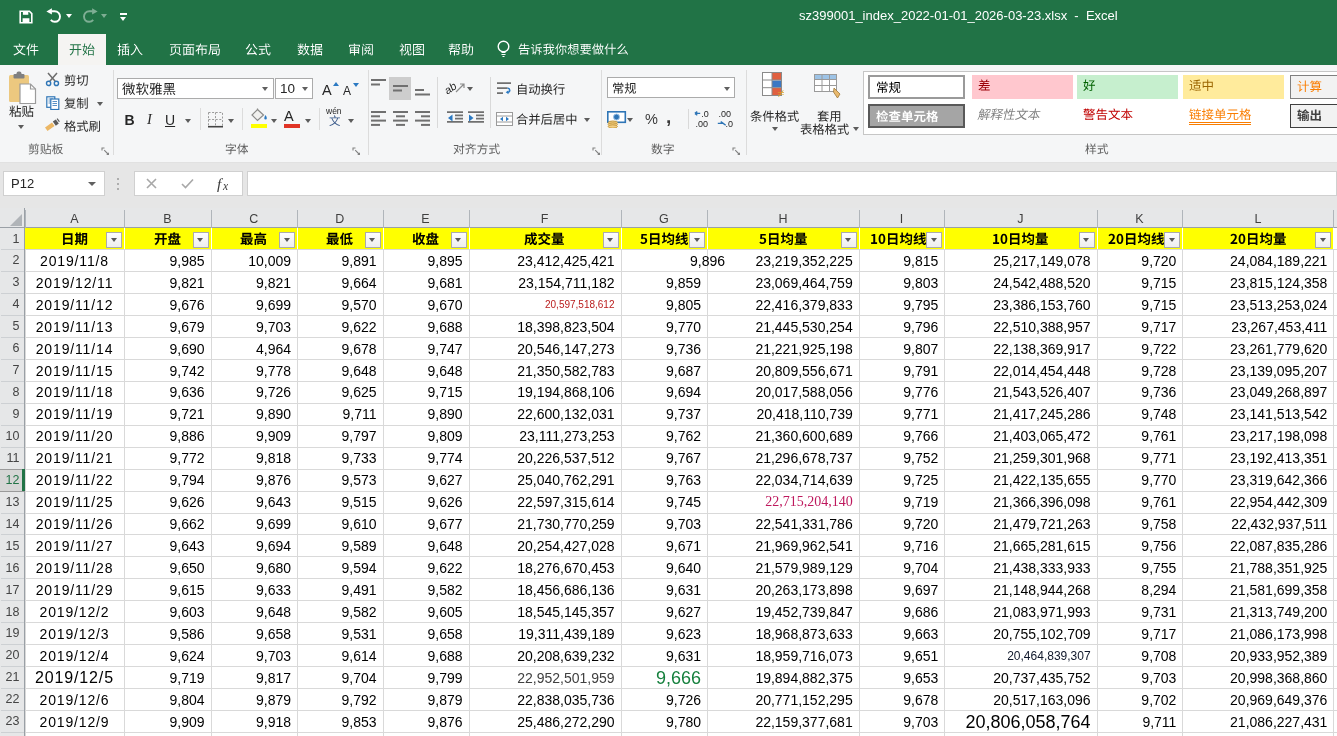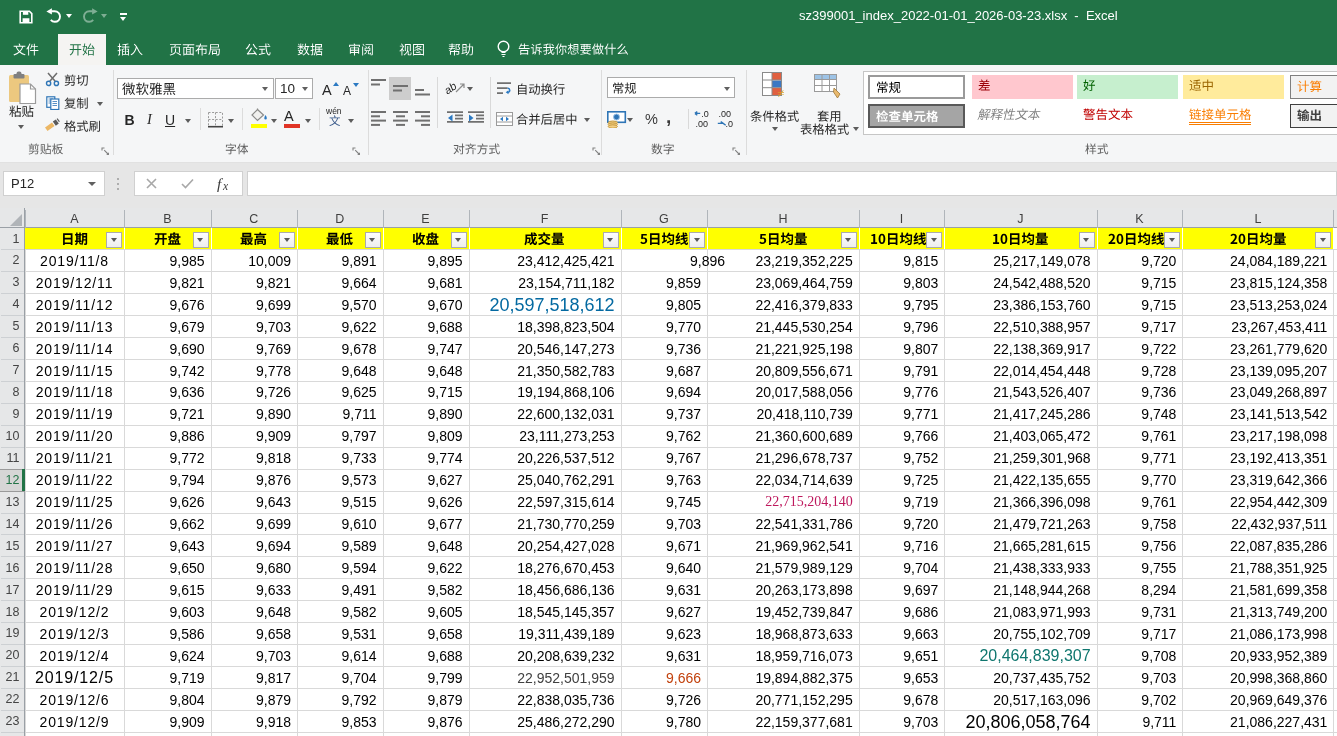--- a/index.html
+++ b/index.html
@@ -961,42 +961,42 @@
 <div style="position:absolute;line-height:14.0px;font-size:14.0px;color:#000;font-family:Liberation Sans, sans-serif;white-space:pre;right:484.3px;top:275.7px">23,069,464,759</div>
 <div style="position:absolute;line-height:14.0px;font-size:14.0px;color:#000;font-family:Liberation Sans, sans-serif;white-space:pre;right:398.7px;top:275.7px">9,803</div>
 <div style="position:absolute;line-height:14.0px;font-size:14.0px;color:#000;font-family:Liberation Sans, sans-serif;white-space:pre;right:246.4px;top:275.7px">24,542,488,520</div>
 <div style="position:absolute;line-height:14.0px;font-size:14.0px;color:#000;font-family:Liberation Sans, sans-serif;white-space:pre;right:160.6px;top:275.7px">9,715</div>
 <div style="position:absolute;line-height:14.0px;font-size:14.0px;color:#000;font-family:Liberation Sans, sans-serif;white-space:pre;right:9.6px;top:275.7px">23,815,124,358</div>
 <div style="position:absolute;line-height:14.0px;font-size:14.0px;color:#000;font-family:Liberation Sans, sans-serif;white-space:pre;letter-spacing:0.85px;left:74.5px;top:297.7px;transform:translateX(-50%)">2019/11/12</div>
 <div style="position:absolute;line-height:14.0px;font-size:14.0px;color:#000;font-family:Liberation Sans, sans-serif;white-space:pre;right:1132.5px;top:297.7px">9,676</div>
 <div style="position:absolute;line-height:14.0px;font-size:14.0px;color:#000;font-family:Liberation Sans, sans-serif;white-space:pre;right:1046.0px;top:297.7px">9,699</div>
 <div style="position:absolute;line-height:14.0px;font-size:14.0px;color:#000;font-family:Liberation Sans, sans-serif;white-space:pre;right:960.5px;top:297.7px">9,570</div>
 <div style="position:absolute;line-height:14.0px;font-size:14.0px;color:#000;font-family:Liberation Sans, sans-serif;white-space:pre;right:874.5px;top:297.7px">9,670</div>
-<div style="position:absolute;line-height:14.0px;font-size:18px;color:#0369a1;font-family:Liberation Sans, sans-serif;white-space:pre;right:722.5px;top:297.7px">20,597,518,612</div>
+<div style="position:absolute;line-height:14.0px;font-size:10px;color:#b91c1c;font-family:Liberation Sans, sans-serif;white-space:pre;right:722.5px;top:297.7px">20,597,518,612</div>
 <div style="position:absolute;line-height:14.0px;font-size:14.0px;color:#000;font-family:Liberation Sans, sans-serif;white-space:pre;right:636.0px;top:297.7px">9,805</div>
 <div style="position:absolute;line-height:14.0px;font-size:14.0px;color:#000;font-family:Liberation Sans, sans-serif;white-space:pre;right:484.3px;top:297.7px">22,416,379,833</div>
 <div style="position:absolute;line-height:14.0px;font-size:14.0px;color:#000;font-family:Liberation Sans, sans-serif;white-space:pre;right:398.7px;top:297.7px">9,795</div>
 <div style="position:absolute;line-height:14.0px;font-size:14.0px;color:#000;font-family:Liberation Sans, sans-serif;white-space:pre;right:246.4px;top:297.7px">23,386,153,760</div>
 <div style="position:absolute;line-height:14.0px;font-size:14.0px;color:#000;font-family:Liberation Sans, sans-serif;white-space:pre;right:160.6px;top:297.7px">9,715</div>
 <div style="position:absolute;line-height:14.0px;font-size:14.0px;color:#000;font-family:Liberation Sans, sans-serif;white-space:pre;right:9.6px;top:297.7px">23,513,253,024</div>
 <div style="position:absolute;line-height:14.0px;font-size:14.0px;color:#000;font-family:Liberation Sans, sans-serif;white-space:pre;letter-spacing:0.85px;left:74.5px;top:319.6px;transform:translateX(-50%)">2019/11/13</div>
 <div style="position:absolute;line-height:14.0px;font-size:14.0px;color:#000;font-family:Liberation Sans, sans-serif;white-space:pre;right:1132.5px;top:319.6px">9,679</div>
 <div style="position:absolute;line-height:14.0px;font-size:14.0px;color:#000;font-family:Liberation Sans, sans-serif;white-space:pre;right:1046.0px;top:319.6px">9,703</div>
 <div style="position:absolute;line-height:14.0px;font-size:14.0px;color:#000;font-family:Liberation Sans, sans-serif;white-space:pre;right:960.5px;top:319.6px">9,622</div>
 <div style="position:absolute;line-height:14.0px;font-size:14.0px;color:#000;font-family:Liberation Sans, sans-serif;white-space:pre;right:874.5px;top:319.6px">9,688</div>
 <div style="position:absolute;line-height:14.0px;font-size:14.0px;color:#000;font-family:Liberation Sans, sans-serif;white-space:pre;right:722.5px;top:319.6px">18,398,823,504</div>
 <div style="position:absolute;line-height:14.0px;font-size:14.0px;color:#000;font-family:Liberation Sans, sans-serif;white-space:pre;right:636.0px;top:319.6px">9,770</div>
 <div style="position:absolute;line-height:14.0px;font-size:14.0px;color:#000;font-family:Liberation Sans, sans-serif;white-space:pre;right:484.3px;top:319.6px">21,445,530,254</div>
 <div style="position:absolute;line-height:14.0px;font-size:14.0px;color:#000;font-family:Liberation Sans, sans-serif;white-space:pre;right:398.7px;top:319.6px">9,796</div>
 <div style="position:absolute;line-height:14.0px;font-size:14.0px;color:#000;font-family:Liberation Sans, sans-serif;white-space:pre;right:246.4px;top:319.6px">22,510,388,957</div>
 <div style="position:absolute;line-height:14.0px;font-size:14.0px;color:#000;font-family:Liberation Sans, sans-serif;white-space:pre;right:160.6px;top:319.6px">9,717</div>
 <div style="position:absolute;line-height:14.0px;font-size:14.0px;color:#000;font-family:Liberation Sans, sans-serif;white-space:pre;right:9.6px;top:319.6px">23,267,453,411</div>
 <div style="position:absolute;line-height:14.0px;font-size:14.0px;color:#000;font-family:Liberation Sans, sans-serif;white-space:pre;letter-spacing:0.85px;left:74.5px;top:341.5px;transform:translateX(-50%)">2019/11/14</div>
 <div style="position:absolute;line-height:14.0px;font-size:14.0px;color:#000;font-family:Liberation Sans, sans-serif;white-space:pre;right:1132.5px;top:341.5px">9,690</div>
-<div style="position:absolute;line-height:14.0px;font-size:14.0px;color:#000;font-family:Liberation Sans, sans-serif;white-space:pre;right:1046.0px;top:341.5px">9,769</div>
+<div style="position:absolute;line-height:14.0px;font-size:14.0px;color:#000;font-family:Liberation Sans, sans-serif;white-space:pre;right:1046.0px;top:341.5px">4,964</div>
 <div style="position:absolute;line-height:14.0px;font-size:14.0px;color:#000;font-family:Liberation Sans, sans-serif;white-space:pre;right:960.5px;top:341.5px">9,678</div>
 <div style="position:absolute;line-height:14.0px;font-size:14.0px;color:#000;font-family:Liberation Sans, sans-serif;white-space:pre;right:874.5px;top:341.5px">9,747</div>
 <div style="position:absolute;line-height:14.0px;font-size:14.0px;color:#000;font-family:Liberation Sans, sans-serif;white-space:pre;right:722.5px;top:341.5px">20,546,147,273</div>
 <div style="position:absolute;line-height:14.0px;font-size:14.0px;color:#000;font-family:Liberation Sans, sans-serif;white-space:pre;right:636.0px;top:341.5px">9,736</div>
 <div style="position:absolute;line-height:14.0px;font-size:14.0px;color:#000;font-family:Liberation Sans, sans-serif;white-space:pre;right:484.3px;top:341.5px">21,221,925,198</div>
 <div style="position:absolute;line-height:14.0px;font-size:14.0px;color:#000;font-family:Liberation Sans, sans-serif;white-space:pre;right:398.7px;top:341.5px">9,807</div>
 <div style="position:absolute;line-height:14.0px;font-size:14.0px;color:#000;font-family:Liberation Sans, sans-serif;white-space:pre;right:246.4px;top:341.5px">22,138,369,917</div>
 <div style="position:absolute;line-height:14.0px;font-size:14.0px;color:#000;font-family:Liberation Sans, sans-serif;white-space:pre;right:160.6px;top:341.5px">9,722</div>
 <div style="position:absolute;line-height:14.0px;font-size:14.0px;color:#000;font-family:Liberation Sans, sans-serif;white-space:pre;right:9.6px;top:341.5px">23,261,779,620</div>
 <div style="position:absolute;line-height:14.0px;font-size:14.0px;color:#000;font-family:Liberation Sans, sans-serif;white-space:pre;letter-spacing:0.85px;left:74.5px;top:363.5px;transform:translateX(-50%)">2019/11/15</div>
@@ -1157,30 +1157,30 @@
 <div style="position:absolute;line-height:14.0px;font-size:14.0px;color:#000;font-family:Liberation Sans, sans-serif;white-space:pre;right:9.6px;top:626.8px">21,086,173,998</div>
 <div style="position:absolute;line-height:14.0px;font-size:14.0px;color:#000;font-family:Liberation Sans, sans-serif;white-space:pre;letter-spacing:0.85px;left:74.5px;top:648.7px;transform:translateX(-50%)">2019/12/4</div>
 <div style="position:absolute;line-height:14.0px;font-size:14.0px;color:#000;font-family:Liberation Sans, sans-serif;white-space:pre;right:1132.5px;top:648.7px">9,624</div>
 <div style="position:absolute;line-height:14.0px;font-size:14.0px;color:#000;font-family:Liberation Sans, sans-serif;white-space:pre;right:1046.0px;top:648.7px">9,703</div>
 <div style="position:absolute;line-height:14.0px;font-size:14.0px;color:#000;font-family:Liberation Sans, sans-serif;white-space:pre;right:960.5px;top:648.7px">9,614</div>
 <div style="position:absolute;line-height:14.0px;font-size:14.0px;color:#000;font-family:Liberation Sans, sans-serif;white-space:pre;right:874.5px;top:648.7px">9,688</div>
 <div style="position:absolute;line-height:14.0px;font-size:14.0px;color:#000;font-family:Liberation Sans, sans-serif;white-space:pre;right:722.5px;top:648.7px">20,208,639,232</div>
 <div style="position:absolute;line-height:14.0px;font-size:14.0px;color:#000;font-family:Liberation Sans, sans-serif;white-space:pre;right:636.0px;top:648.7px">9,631</div>
 <div style="position:absolute;line-height:14.0px;font-size:14.0px;color:#000;font-family:Liberation Sans, sans-serif;white-space:pre;right:484.3px;top:648.7px">18,959,716,073</div>
 <div style="position:absolute;line-height:14.0px;font-size:14.0px;color:#000;font-family:Liberation Sans, sans-serif;white-space:pre;right:398.7px;top:648.7px">9,651</div>
-<div style="position:absolute;line-height:14.0px;font-size:16px;color:#0f766e;font-family:Liberation Sans, sans-serif;white-space:pre;right:246.4px;top:648.7px">20,464,839,307</div>
+<div style="position:absolute;line-height:14.0px;font-size:12px;color:#0f172a;font-family:Liberation Sans, sans-serif;white-space:pre;right:246.4px;top:648.7px">20,464,839,307</div>
 <div style="position:absolute;line-height:14.0px;font-size:14.0px;color:#000;font-family:Liberation Sans, sans-serif;white-space:pre;right:160.6px;top:648.7px">9,708</div>
 <div style="position:absolute;line-height:14.0px;font-size:14.0px;color:#000;font-family:Liberation Sans, sans-serif;white-space:pre;right:9.6px;top:648.7px">20,933,952,389</div>
 <div style="position:absolute;line-height:14.0px;font-size:16px;color:#000;font-family:Liberation Sans, sans-serif;white-space:pre;letter-spacing:0.85px;left:74.5px;top:670.6px;transform:translateX(-50%)">2019/12/5</div>
 <div style="position:absolute;line-height:14.0px;font-size:14.0px;color:#000;font-family:Liberation Sans, sans-serif;white-space:pre;right:1132.5px;top:670.6px">9,719</div>
 <div style="position:absolute;line-height:14.0px;font-size:14.0px;color:#000;font-family:Liberation Sans, sans-serif;white-space:pre;right:1046.0px;top:670.6px">9,817</div>
 <div style="position:absolute;line-height:14.0px;font-size:14.0px;color:#000;font-family:Liberation Sans, sans-serif;white-space:pre;right:960.5px;top:670.6px">9,704</div>
 <div style="position:absolute;line-height:14.0px;font-size:14.0px;color:#000;font-family:Liberation Sans, sans-serif;white-space:pre;right:874.5px;top:670.6px">9,799</div>
 <div style="position:absolute;line-height:14.0px;font-size:14.0px;color:#404040;font-family:Liberation Sans, sans-serif;white-space:pre;right:722.5px;top:670.6px">22,952,501,959</div>
-<div style="position:absolute;line-height:14.0px;font-size:14.0px;color:#c2410c;font-family:Liberation Sans, sans-serif;white-space:pre;right:636.0px;top:670.6px">9,666</div>
+<div style="position:absolute;line-height:14.0px;font-size:18px;color:#15803d;font-family:Liberation Sans, sans-serif;white-space:pre;right:636.0px;top:670.6px">9,666</div>
 <div style="position:absolute;line-height:14.0px;font-size:14.0px;color:#000;font-family:Liberation Sans, sans-serif;white-space:pre;right:484.3px;top:670.6px">19,894,882,375</div>
 <div style="position:absolute;line-height:14.0px;font-size:14.0px;color:#000;font-family:Liberation Sans, sans-serif;white-space:pre;right:398.7px;top:670.6px">9,653</div>
 <div style="position:absolute;line-height:14.0px;font-size:14.0px;color:#000;font-family:Liberation Sans, sans-serif;white-space:pre;right:246.4px;top:670.6px">20,737,435,752</div>
 <div style="position:absolute;line-height:14.0px;font-size:14.0px;color:#000;font-family:Liberation Sans, sans-serif;white-space:pre;right:160.6px;top:670.6px">9,703</div>
 <div style="position:absolute;line-height:14.0px;font-size:14.0px;color:#000;font-family:Liberation Sans, sans-serif;white-space:pre;right:9.6px;top:670.6px">20,998,368,860</div>
 <div style="position:absolute;line-height:14.0px;font-size:14.0px;color:#000;font-family:Liberation Sans, sans-serif;white-space:pre;letter-spacing:0.85px;left:74.5px;top:692.6px;transform:translateX(-50%)">2019/12/6</div>
 <div style="position:absolute;line-height:14.0px;font-size:14.0px;color:#000;font-family:Liberation Sans, sans-serif;white-space:pre;right:1132.5px;top:692.6px">9,804</div>
 <div style="position:absolute;line-height:14.0px;font-size:14.0px;color:#000;font-family:Liberation Sans, sans-serif;white-space:pre;right:1046.0px;top:692.6px">9,879</div>
 <div style="position:absolute;line-height:14.0px;font-size:14.0px;color:#000;font-family:Liberation Sans, sans-serif;white-space:pre;right:960.5px;top:692.6px">9,792</div>
 <div style="position:absolute;line-height:14.0px;font-size:14.0px;color:#000;font-family:Liberation Sans, sans-serif;white-space:pre;right:874.5px;top:692.6px">9,879</div>

